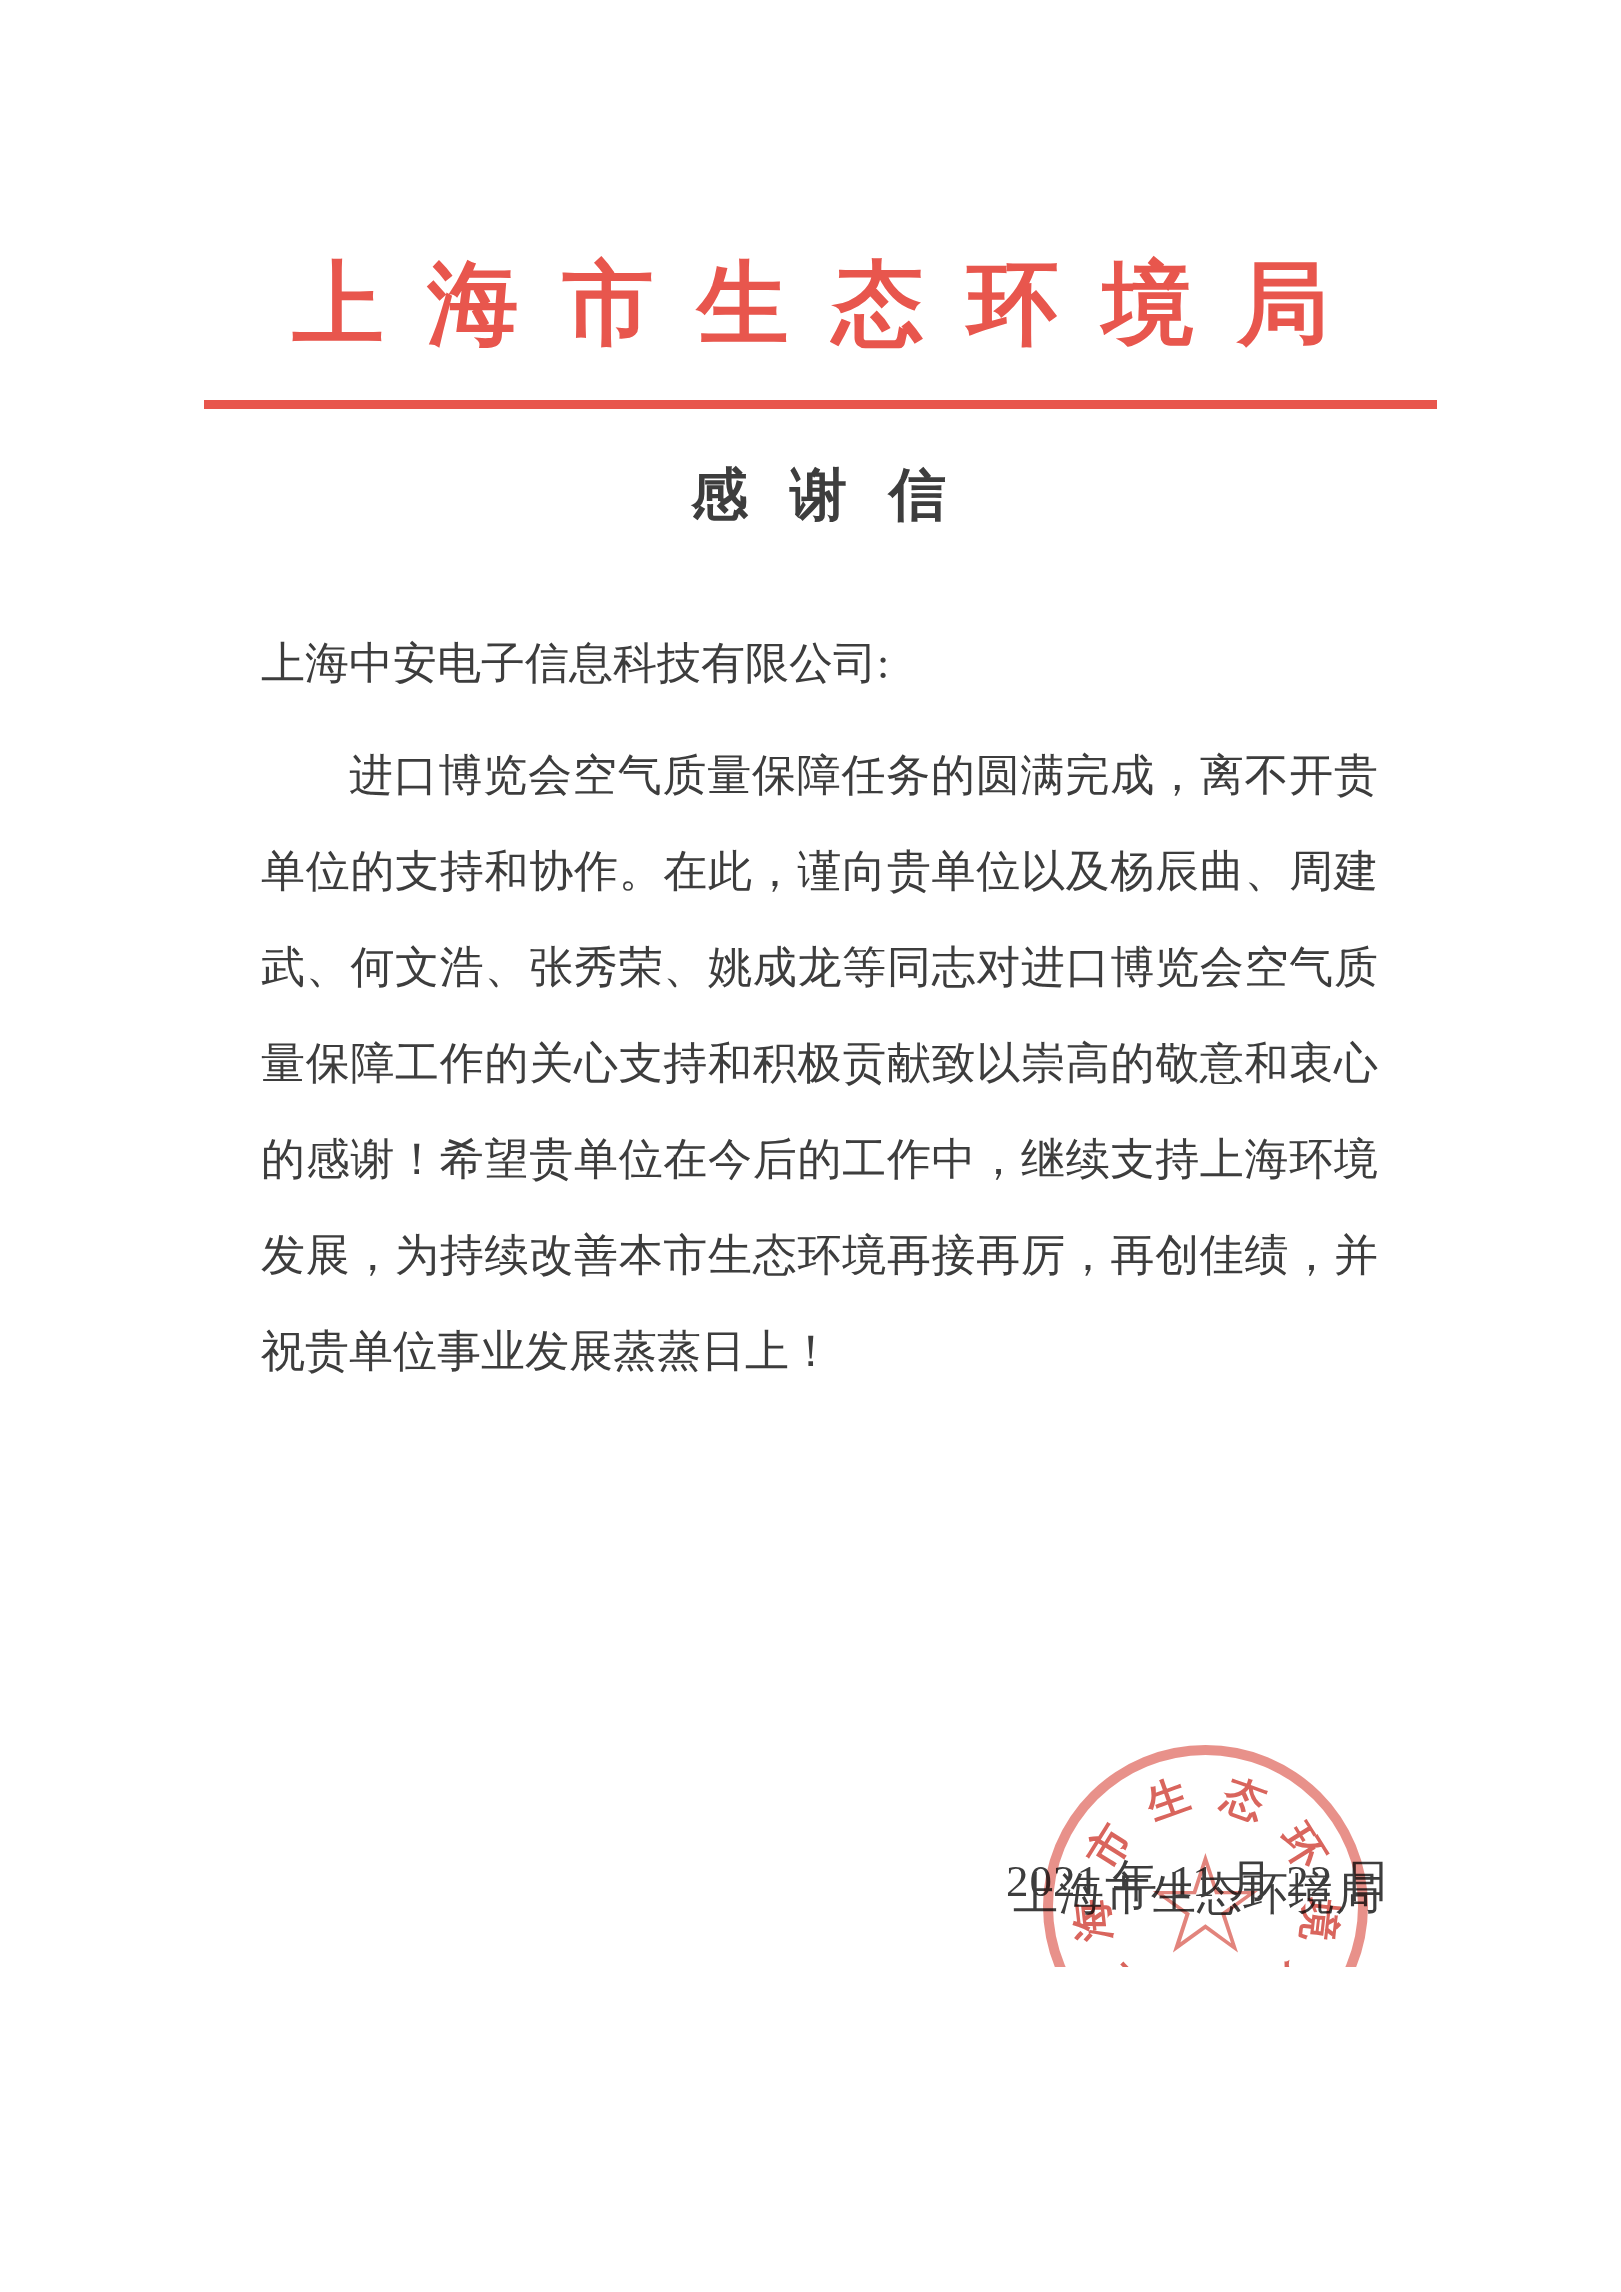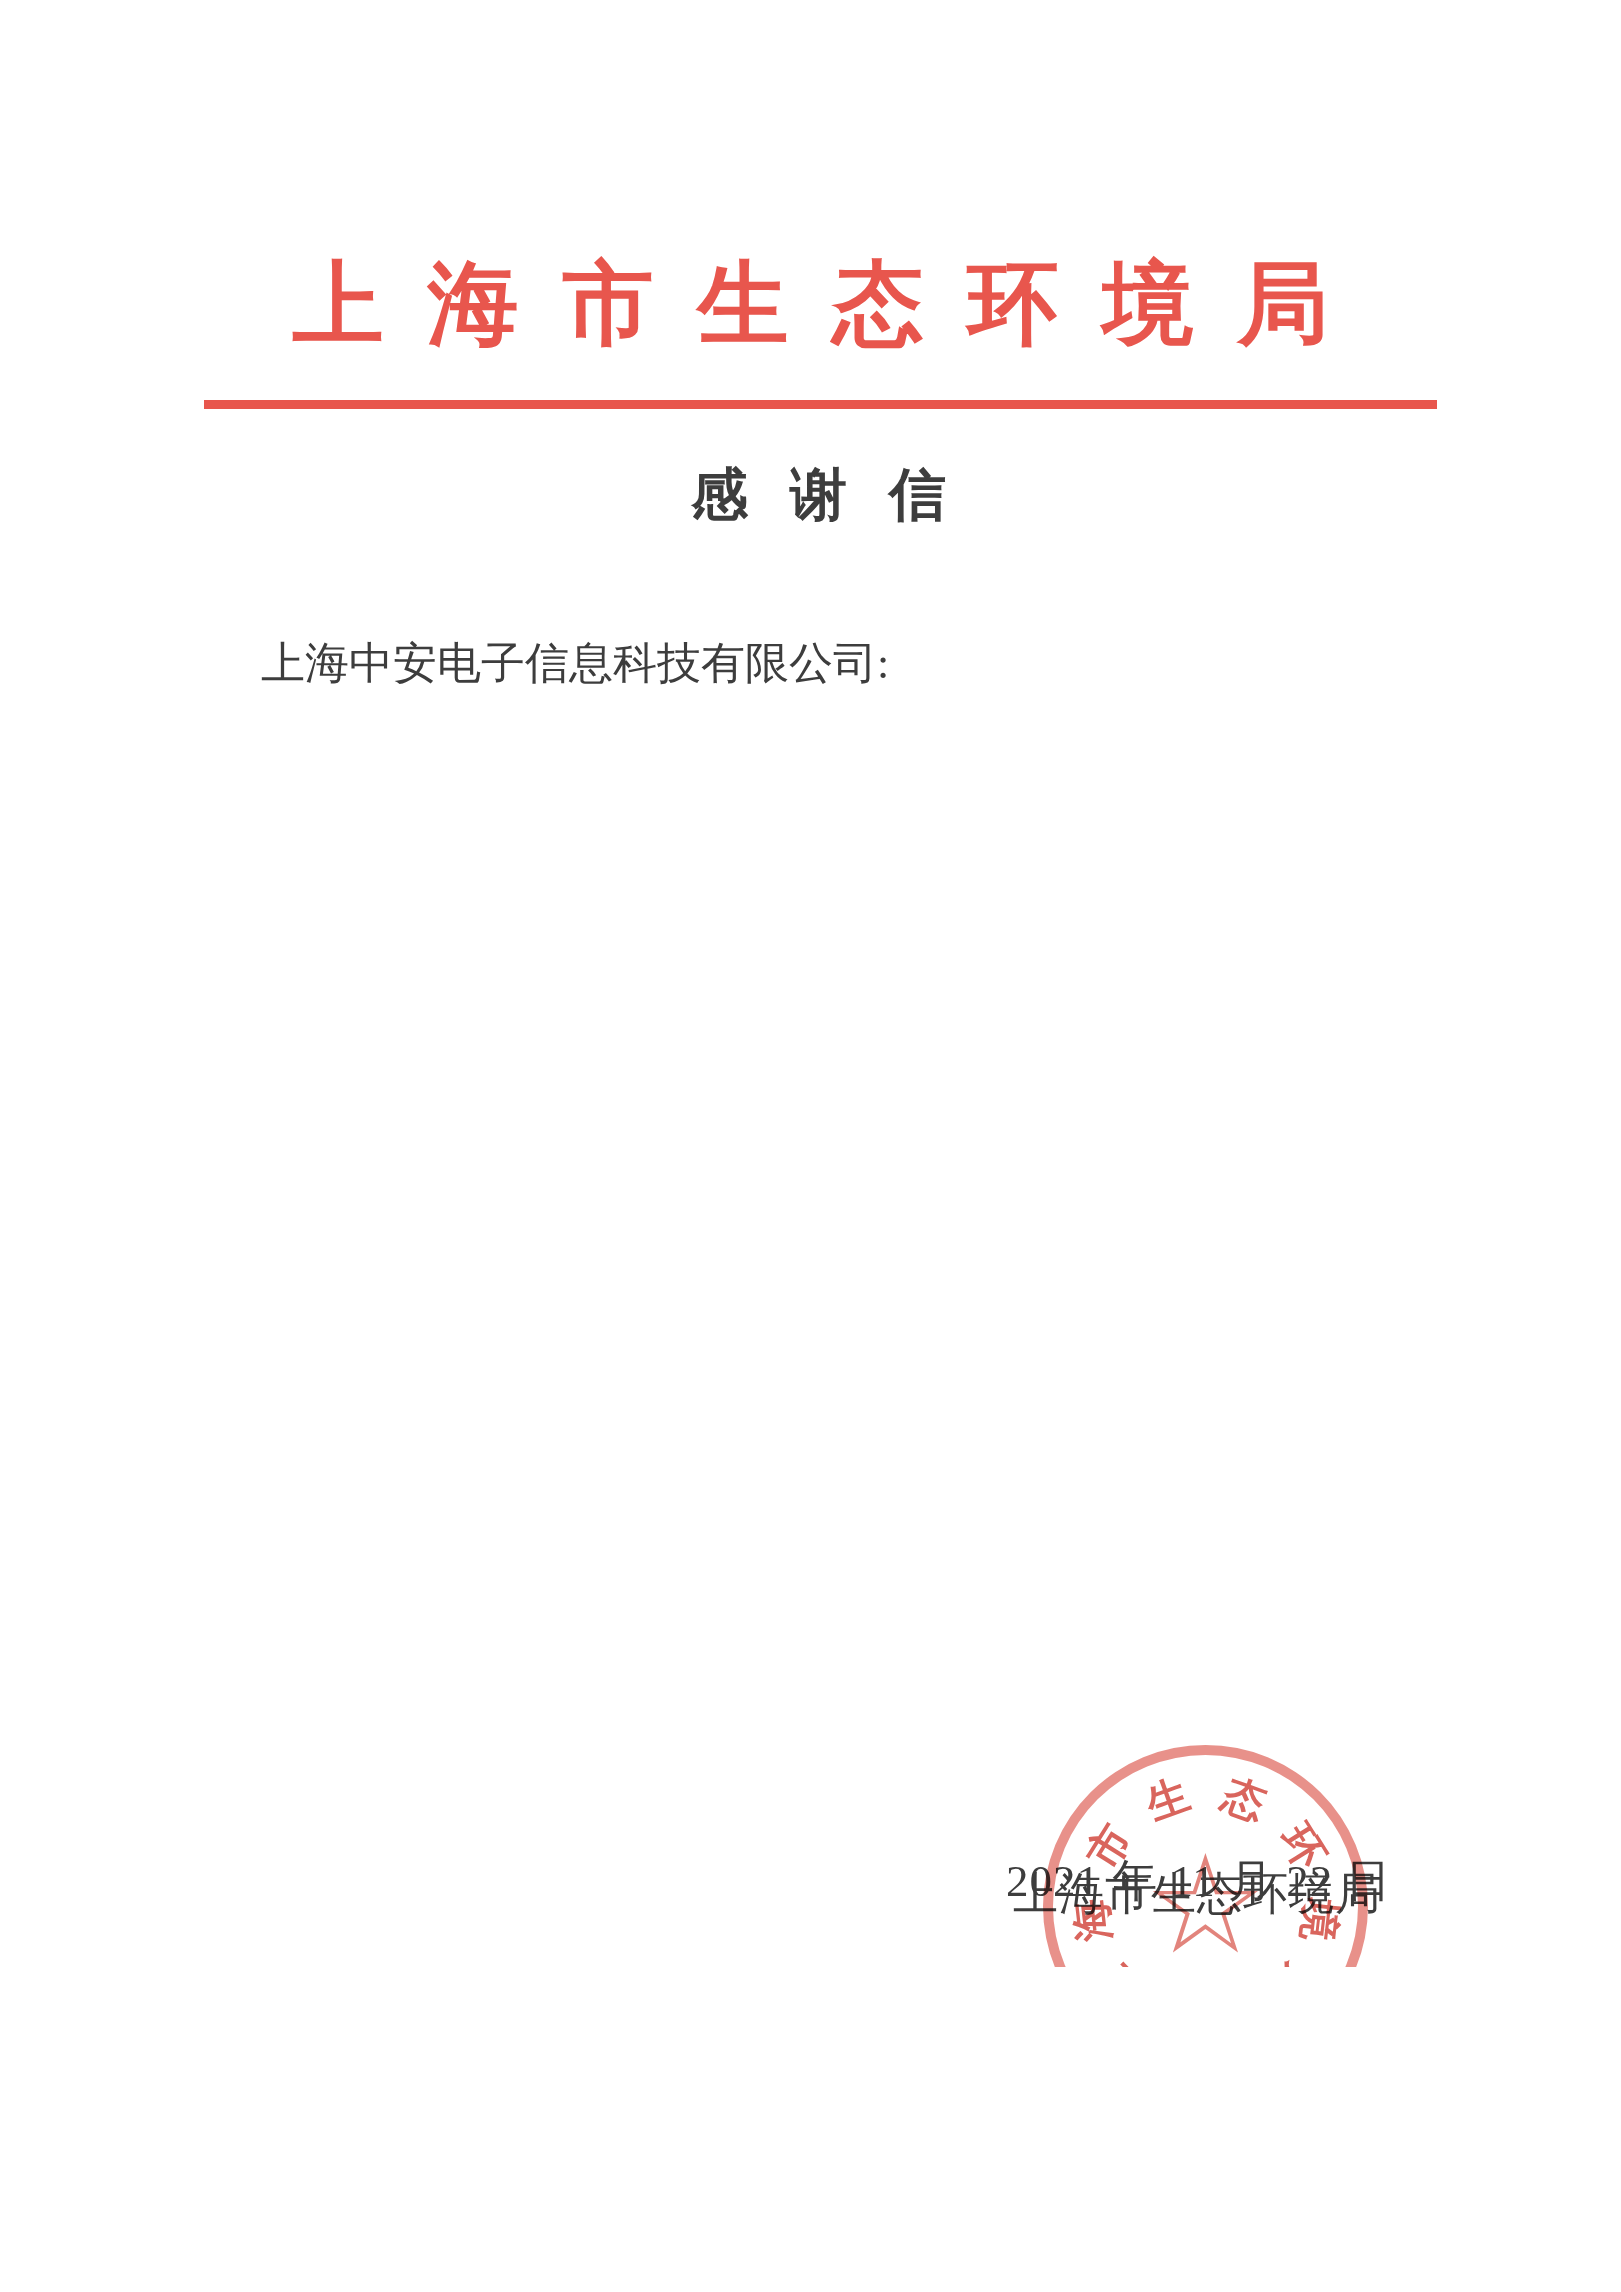--- a/index.html
+++ b/index.html
@@ -144,20 +144,21 @@
 <div class="page">
 
   <div class="org-header">上海市生态环境局</div>
 
   <div class="red-rule"></div>
 
   <div class="letter-title">感谢信</div>
 
   <div class="letter-body">
     <p class="salutation">上海中安电子信息科技有限公司:</p>
+    <p class="para">进口博览会空气质量保障任务的圆满完成，离不开贵单位的支持和协作。在此，谨向贵单位以及杨辰曲、周建武、何文浩、张秀荣、姚成龙等同志对进口博览会空气质量保障工作的关心支持和积极贡献致以崇高的敬意和衷心的感谢！希望贵单位在今后的工作中，继续支持上海环境发展，为持续改善本市生态环境再接再厉，再创佳绩，并祝贵单位事业发展蒸蒸日上！</p>
   </div>
 
   <div class="signature-org">上海市生态环境局</div>
 
   <div class="signature-date">2021 年 11 月 22 日</div>
 
   <div class="seal">
     <span class="seal-char c0">上</span>
     <span class="seal-char c1">海</span>
     <span class="seal-char c2">市</span>

